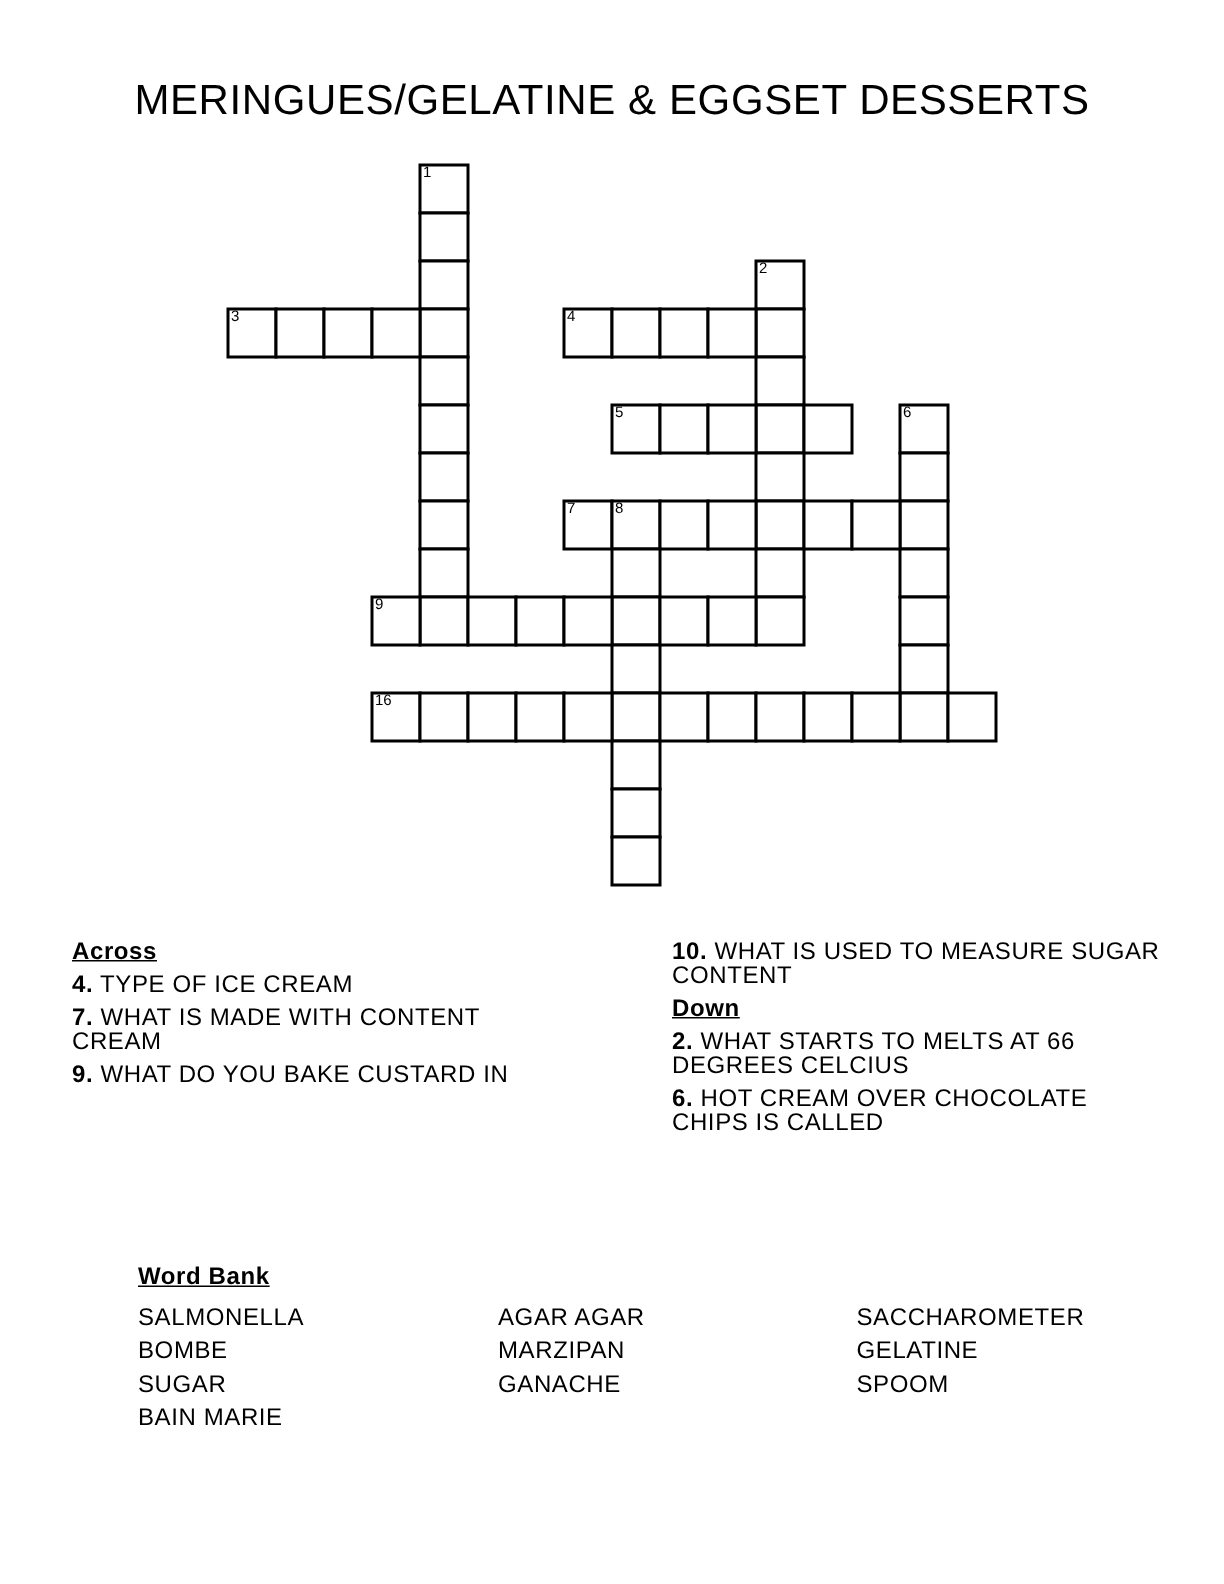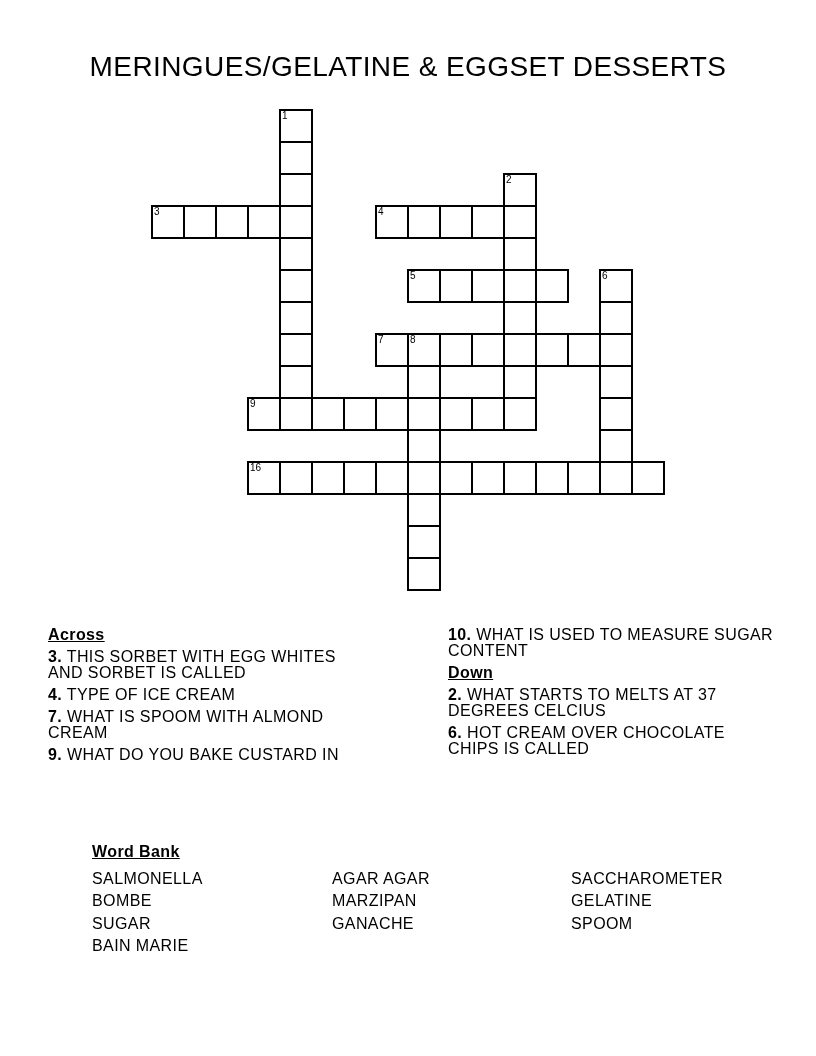--- a/index.html
+++ b/index.html
@@ -154,33 +154,31 @@
     <div class="cellnum" style="left: 258px; top: 161px;">5</div>
     <div class="cellnum" style="left: 450px; top: 161px;">6</div>
     <div class="cellnum" style="left: 226px; top: 225px;">7</div>
     <div class="cellnum" style="left: 258px; top: 225px;">8</div>
     <div class="cellnum" style="left: 98px; top: 289px;">9</div>
     <div class="cellnum" style="left: 98px; top: 353px;">16</div>
   </div>
 
 <div id="clues-left" class="clues-col">
   <h2 class="heading">Across</h2>
-  <p class="clue"><span class="cnum">3.</span> <span class="ct">THIS SORBET WITH EGG WHITES
-AND SORBET IS CALLED</span></p>
   <p class="clue"><span class="cnum">4.</span> <span class="ct">TYPE OF ICE CREAM</span></p>
-  <p class="clue"><span class="cnum">7.</span> <span class="ct">WHAT IS SPOOM WITH ALMOND
+  <p class="clue"><span class="cnum">7.</span> <span class="ct">WHAT IS MADE WITH CONTENT
 CREAM</span></p>
   <p class="clue"><span class="cnum">9.</span> <span class="ct">WHAT DO YOU BAKE CUSTARD IN</span></p>
 </div>
 
 <div id="clues-right" class="clues-col">
   <p class="clue"><span class="cnum">10.</span> <span class="ct">WHAT IS USED TO MEASURE SUGAR
 CONTENT</span></p>
   <h2 class="heading">Down</h2>
-  <p class="clue"><span class="cnum">2.</span> <span class="ct">WHAT STARTS TO MELTS AT 37
+  <p class="clue"><span class="cnum">2.</span> <span class="ct">WHAT STARTS TO MELTS AT 66
 DEGREES CELCIUS</span></p>
   <p class="clue"><span class="cnum">6.</span> <span class="ct">HOT CREAM OVER CHOCOLATE
 CHIPS IS CALLED</span></p>
 </div>
 
 <div id="wordbank">
   <h2 class="heading">Word Bank</h2>
   <div id="wb-col-0" class="wb-col">
     <div class="wb-item">SALMONELLA</div>
     <div class="wb-item">BOMBE</div>

